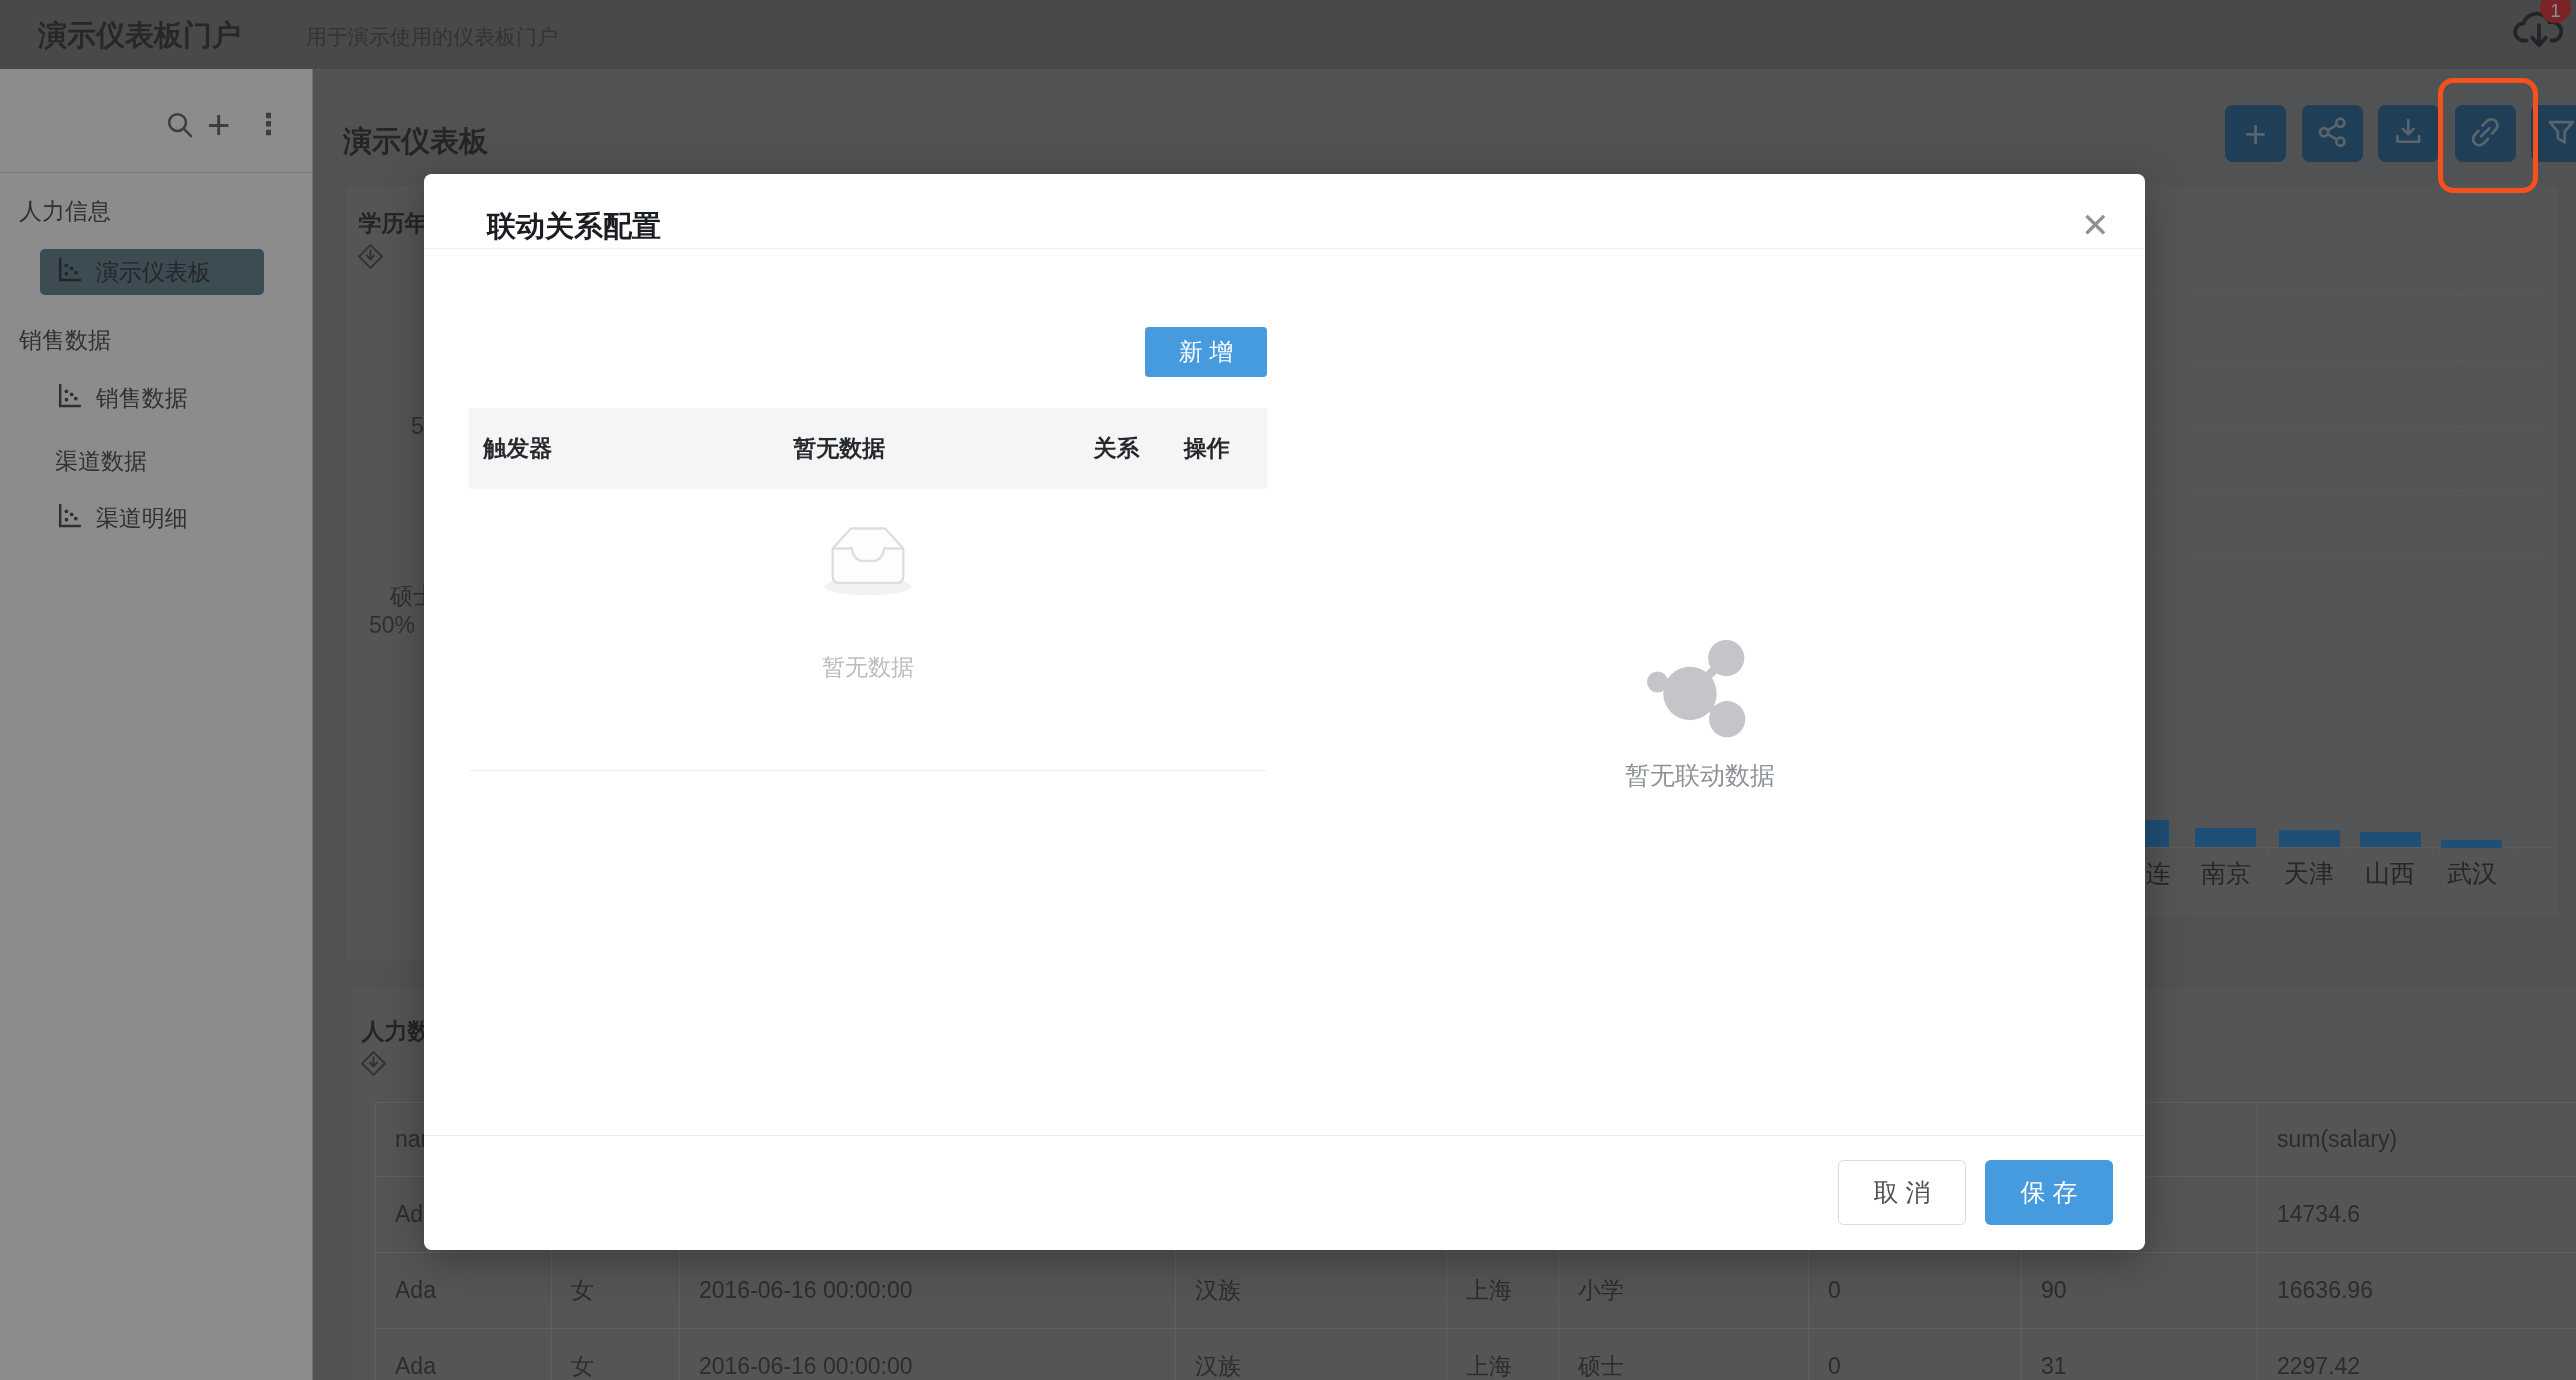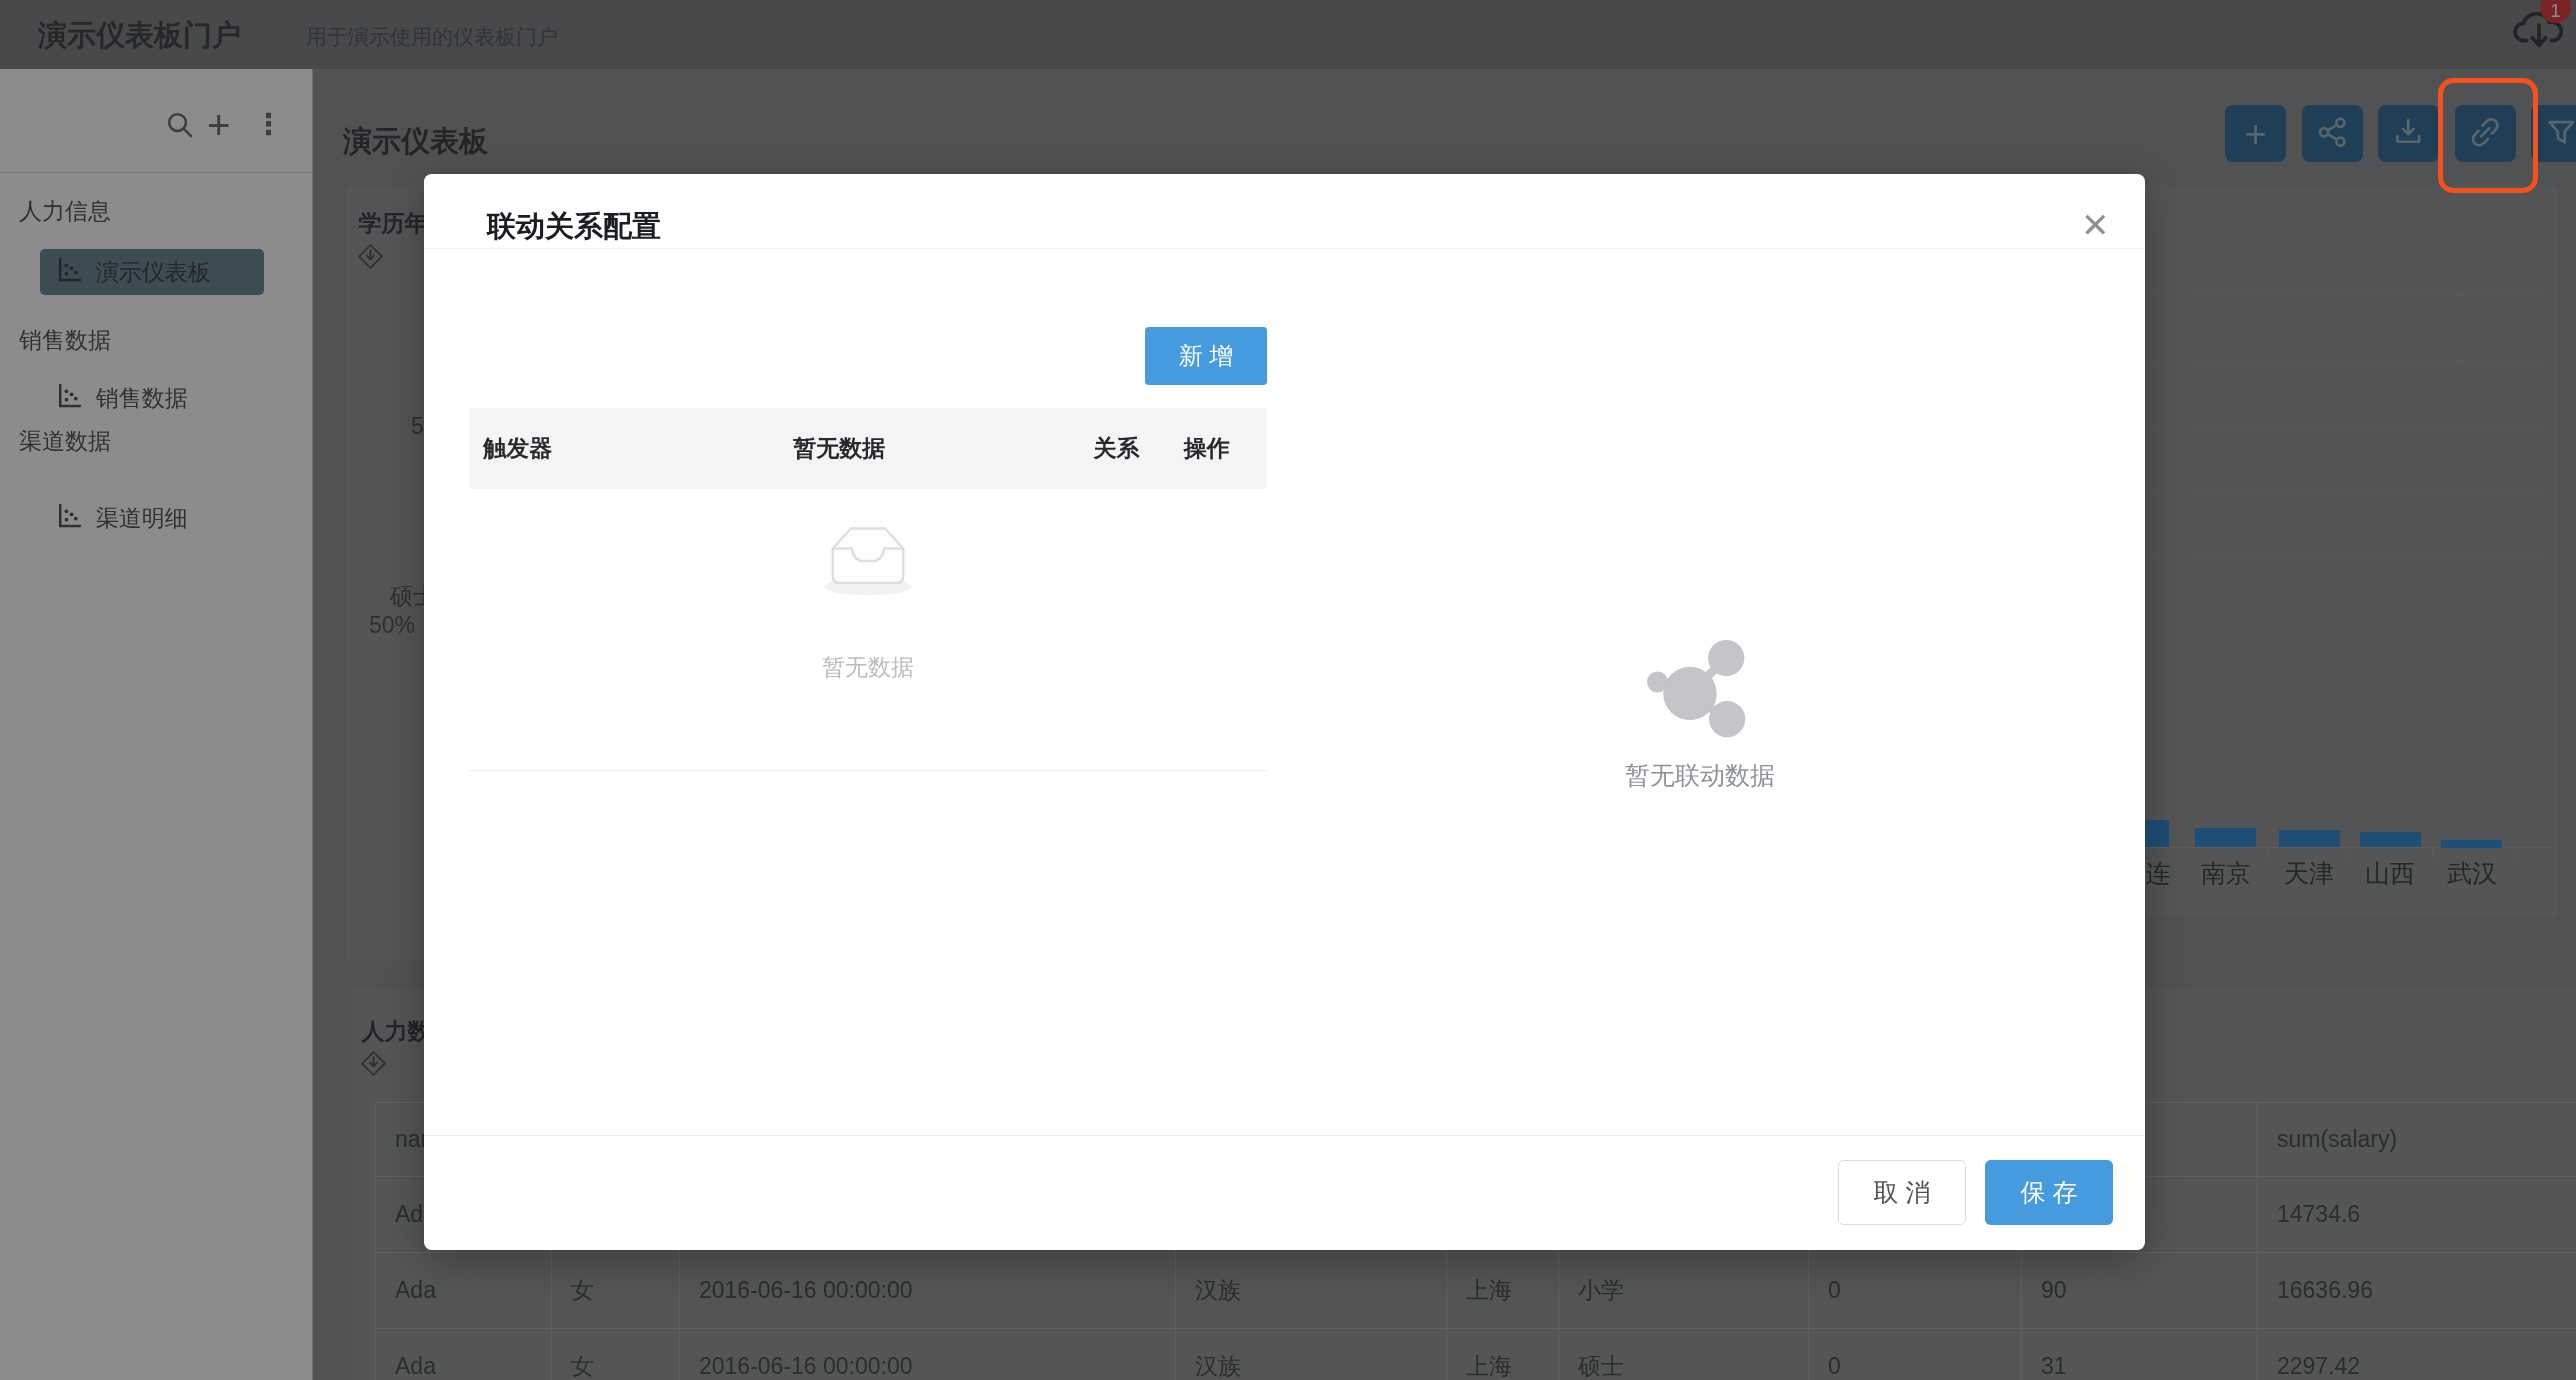--- a/index.html
+++ b/index.html
@@ -45,21 +45,21 @@
   .hr-cell{border-right:1px solid #aeb0b2;border-bottom:1px solid #aeb0b2;box-sizing:border-box;padding-left:19px;display:flex;align-items:center;font-size:23px;color:#4e5255;white-space:nowrap;overflow:hidden;}
 
   
   .dim{position:absolute;inset:0;background:rgba(0,0,0,0.45);z-index:10;}
 
   
   .modal{position:absolute;left:424px;top:174px;width:1721px;height:1076px;background:#ffffff;border-radius:7.6px;z-index:20;box-shadow:0 9.6px 43px rgba(0,0,0,0.3);}
   .m-head{position:absolute;left:0;top:0;width:100%;height:75px;border-bottom:1px solid #eef0f2;box-sizing:border-box;}
   .m-title{position:absolute;left:63px;top:32.5px;font-size:29px;font-weight:bold;color:#1a1d21;}
   .m-close{position:absolute;left:1657px;top:34px;font-size:34px;color:#8c9196;cursor:pointer;line-height:1;}
-  .btn-add{position:absolute;left:721px;top:153px;width:122px;height:58px;background:#469ade;color:#fff;border:none;border-radius:3.8px;font-size:24px;cursor:pointer;font-family:inherit;}
+  .btn-add{position:absolute;left:721px;top:153px;width:122px;height:50px;background:#469ade;color:#fff;border:none;border-radius:3.8px;font-size:24px;cursor:pointer;font-family:inherit;}
   .thead{position:absolute;left:45px;top:234px;width:798px;height:81px;background:#f5f5f6;display:flex;align-items:center;box-sizing:border-box;padding-left:14.3px;}
   .thead .th{font-size:23px;font-weight:bold;color:#26292d;}
   .th.c1{width:316px;}
   .th.c2{width:306px;}
   .th.c3{width:92px;}
   .th.c4{width:85px;}
   .empty-ic{position:absolute;left:396px;top:344px;}
   .empty-txt{position:absolute;left:444px;top:478px;transform:translateX(-50%);font-size:23px;color:#b9bcc0;}
   .t-bottom{position:absolute;left:45px;top:596px;width:798px;height:1px;background:#ebeef3;}
   .net-ic{position:absolute;left:1218px;top:465px;}
@@ -121,21 +121,21 @@
           <path d="M5 3 V23 H24" stroke="#54585c" stroke-width="2.4" stroke-linecap="round"></path>
           <circle cx="11" cy="9" r="1.8" fill="#54585c"></circle>
             <circle cx="11" cy="17" r="1.8" fill="#54585c"></circle>
           <circle cx="16" cy="12" r="1.8" fill="#54585c"></circle>
             <circle cx="20" cy="16" r="1.8" fill="#54585c"></circle>
         </svg>
       </span>
       <span>销售数据</span>
     </div>
 
-    <div class="sb-group" style="top:426px;">渠道数据</div>
+    <div class="sb-group" style="top:446px;margin-left:36px;">渠道数据</div>
     <div class="sb-item" style="top:495px;">
       <span>
         <svg width="27" height="27" viewBox="0 0 26 26" fill="none">
           <path d="M5 3 V23 H24" stroke="#54585c" stroke-width="2.4" stroke-linecap="round"></path>
           <circle cx="11" cy="9" r="1.8" fill="#54585c"></circle>
             <circle cx="11" cy="17" r="1.8" fill="#54585c"></circle>
           <circle cx="16" cy="12" r="1.8" fill="#54585c"></circle>
             <circle cx="20" cy="16" r="1.8" fill="#54585c"></circle>
         </svg>
       </span>

